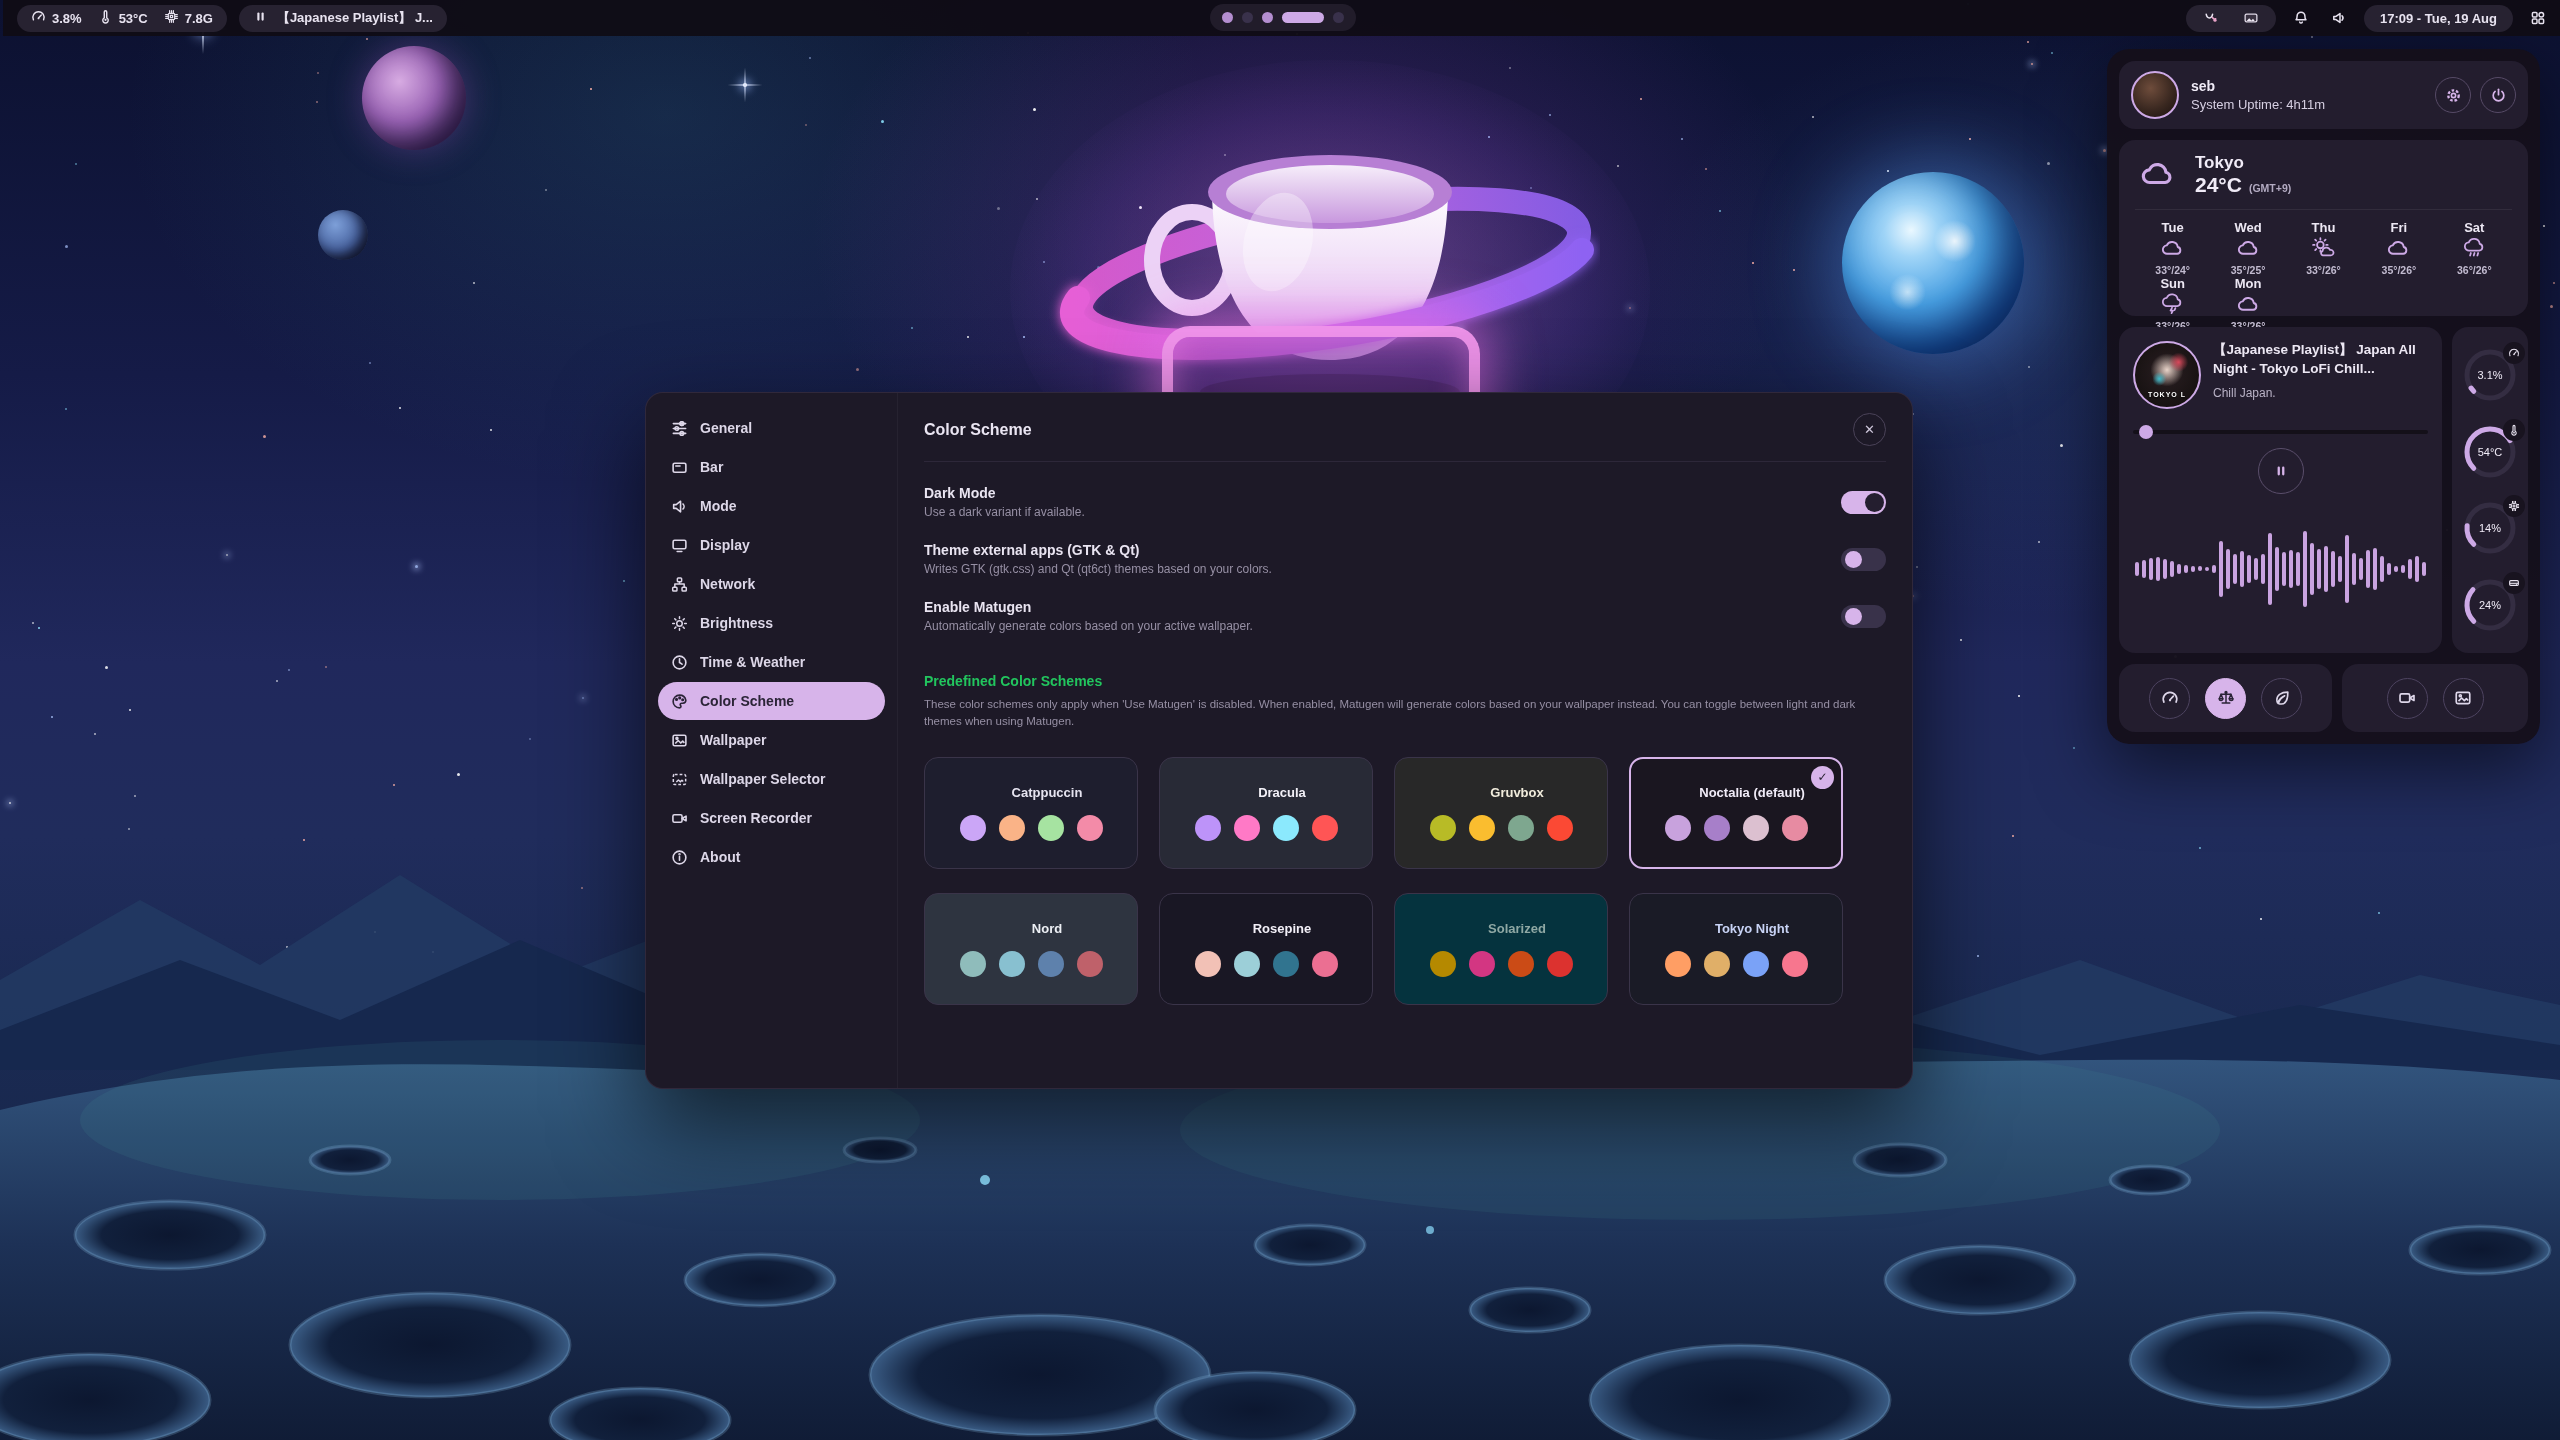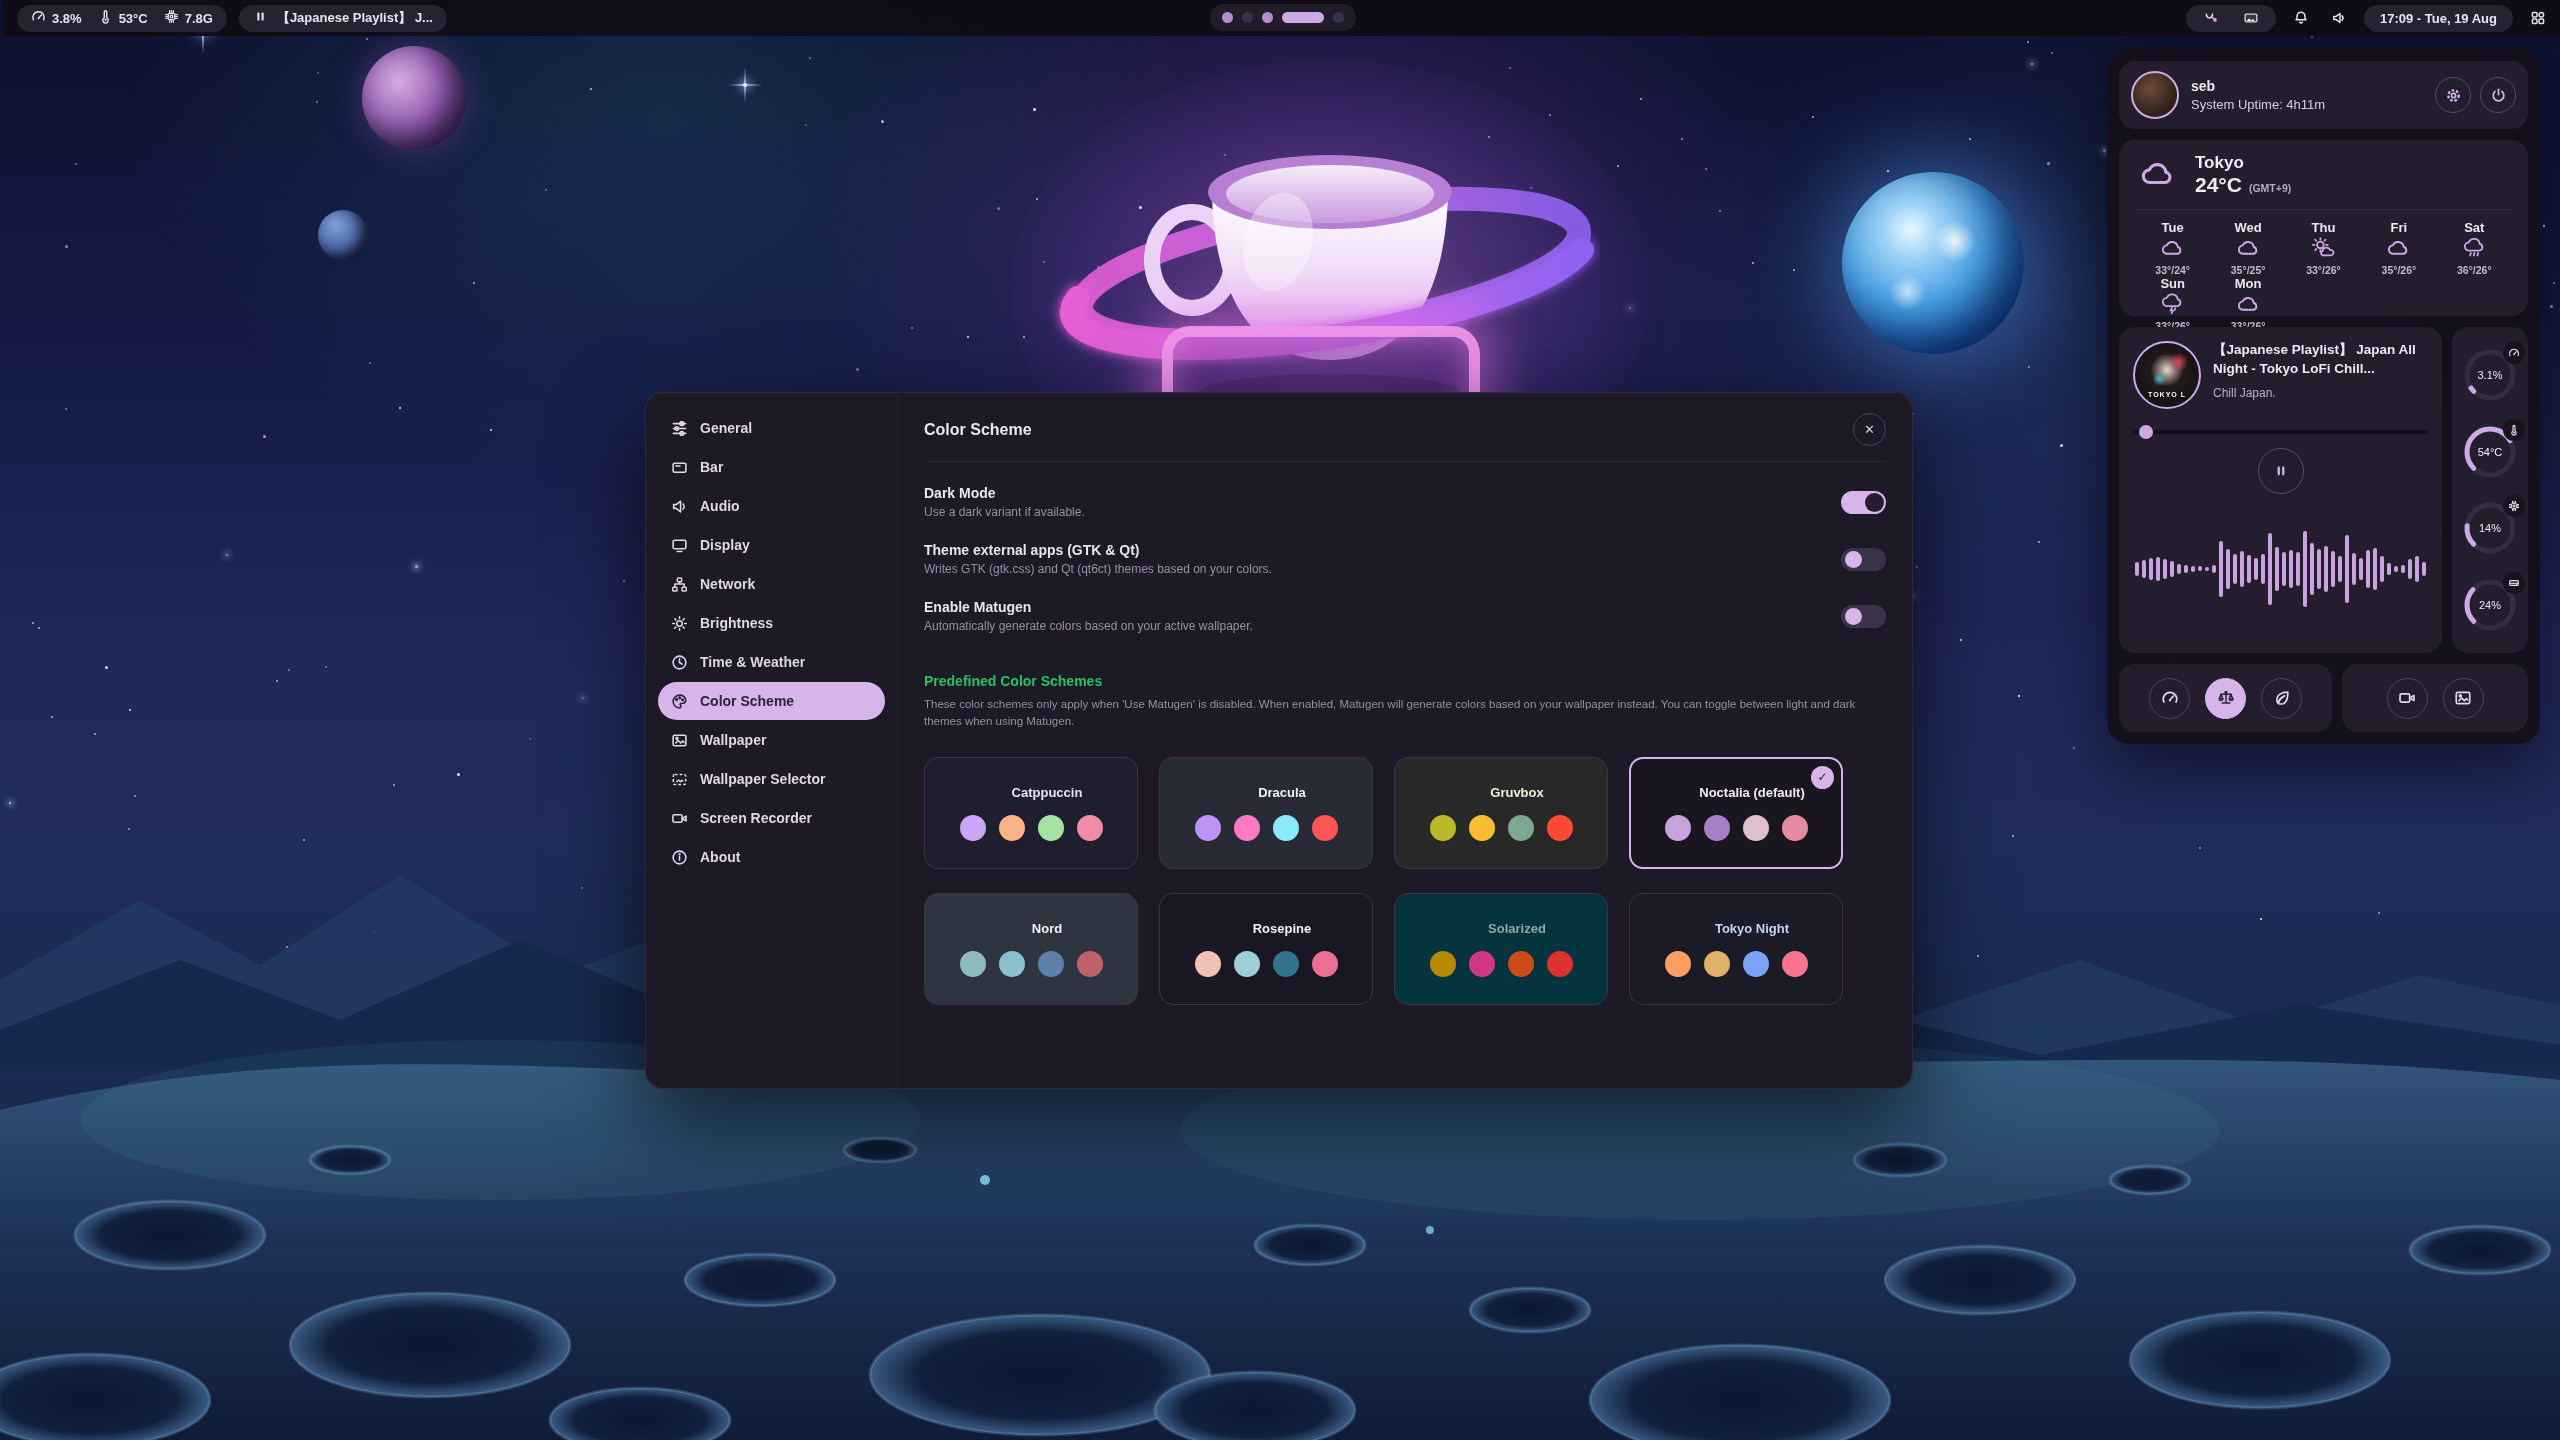--- a/index.html
+++ b/index.html
@@ -571,21 +571,21 @@
       </div>
       <div class="side-item">
         <span class="si-icon">
           <svg viewBox="0 0 16 16">
             <g fill="none" stroke="currentColor" stroke-width="1.5" stroke-linejoin="round" stroke-linecap="round">
               <path d="M2.5 6.2v3.6h2.4L9 13V3L4.9 6.2H2.5z"></path>
               <path d="M11.3 5.6a3.4 3.4 0 010 4.8"></path>
             </g>
           </svg>
         </span>
-        <span>Audio</span>
+        <span>Mode</span>
       </div>
       <div class="side-item">
         <span class="si-icon">
           <svg viewBox="0 0 16 16">
             <g fill="none" stroke="currentColor" stroke-width="1.5" stroke-linecap="round">
               <rect x="2" y="3" width="12" height="8" rx="1.4"></rect>
               <path d="M5.8 13.6h4.4"></path>
             </g>
           </svg>
         </span>

